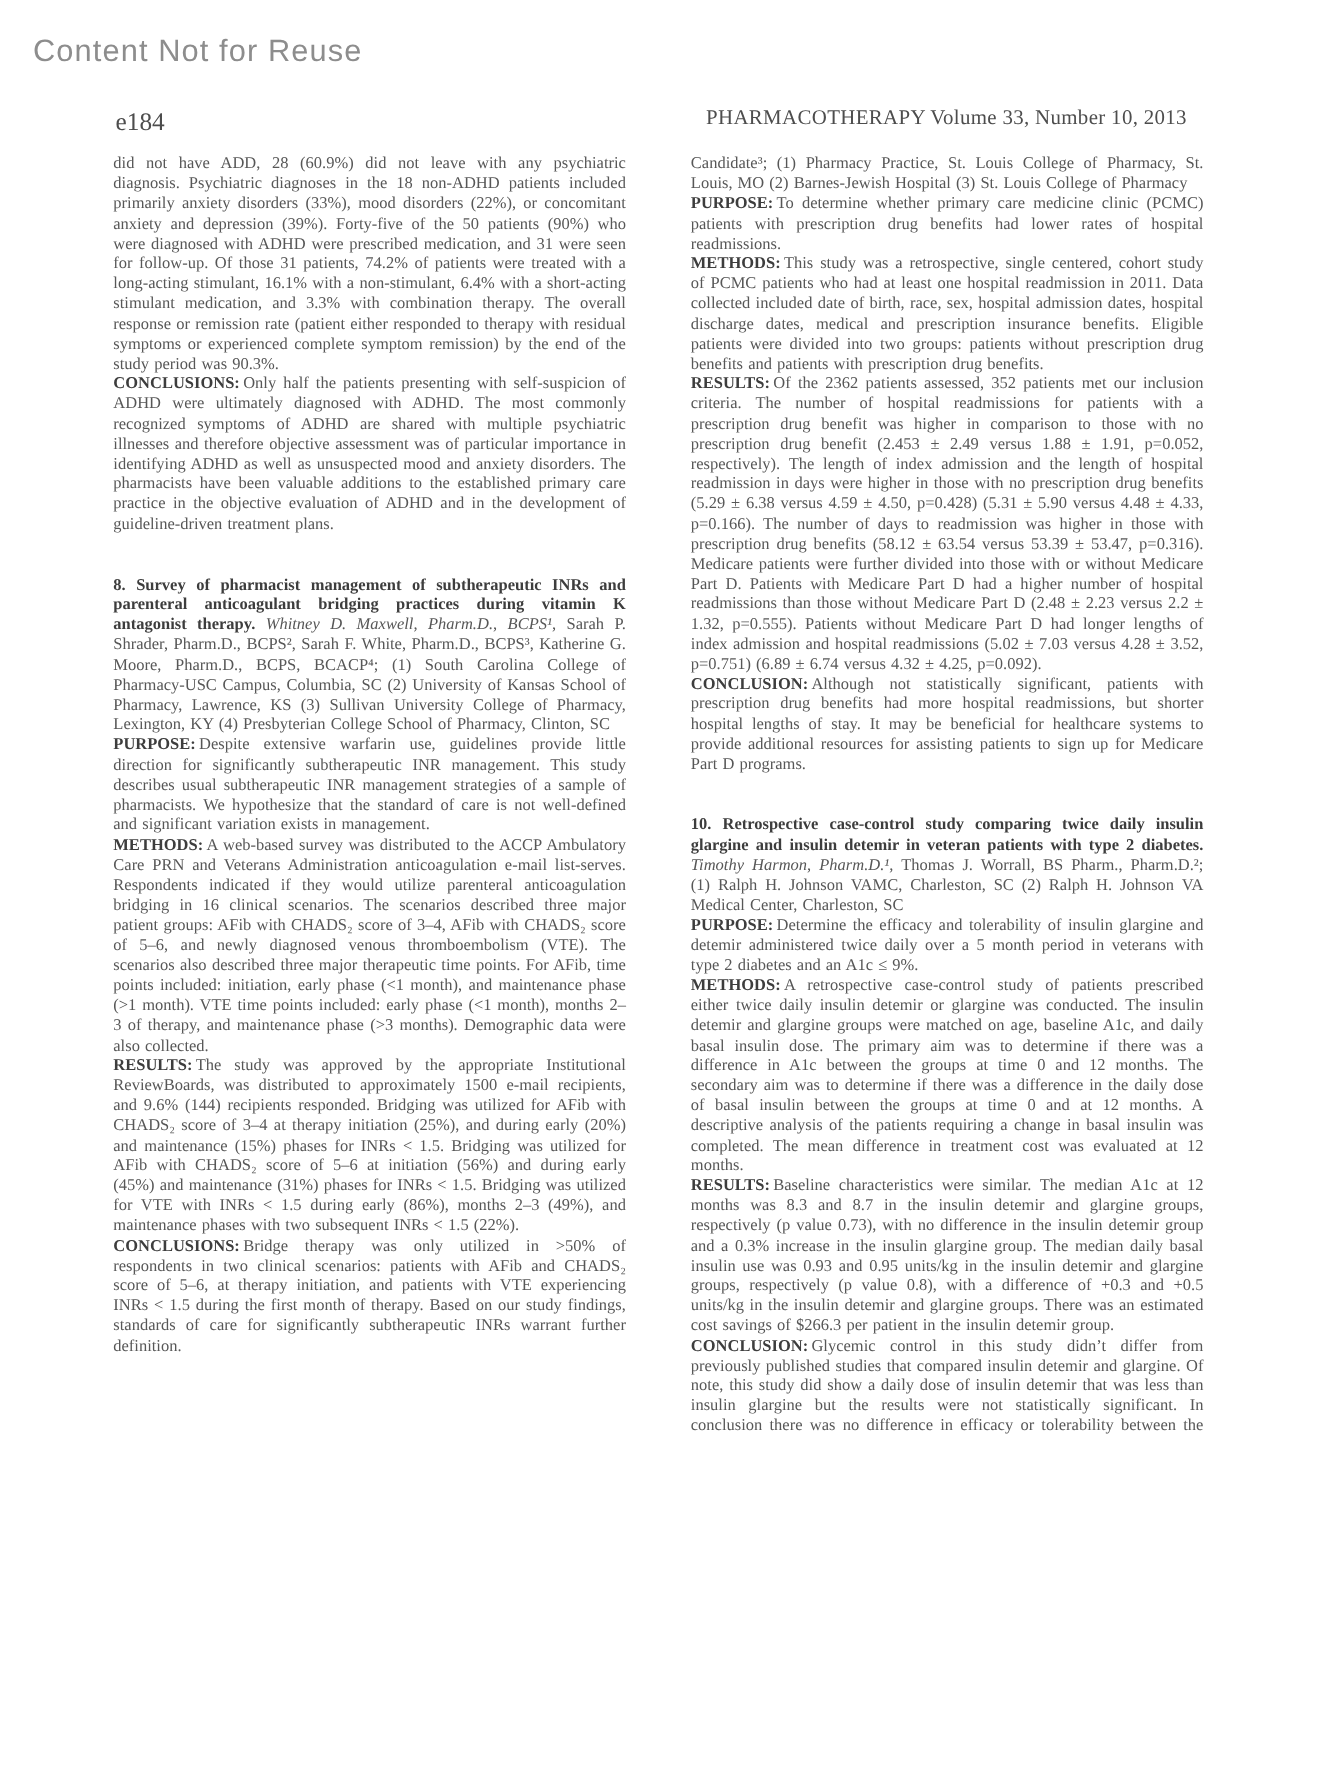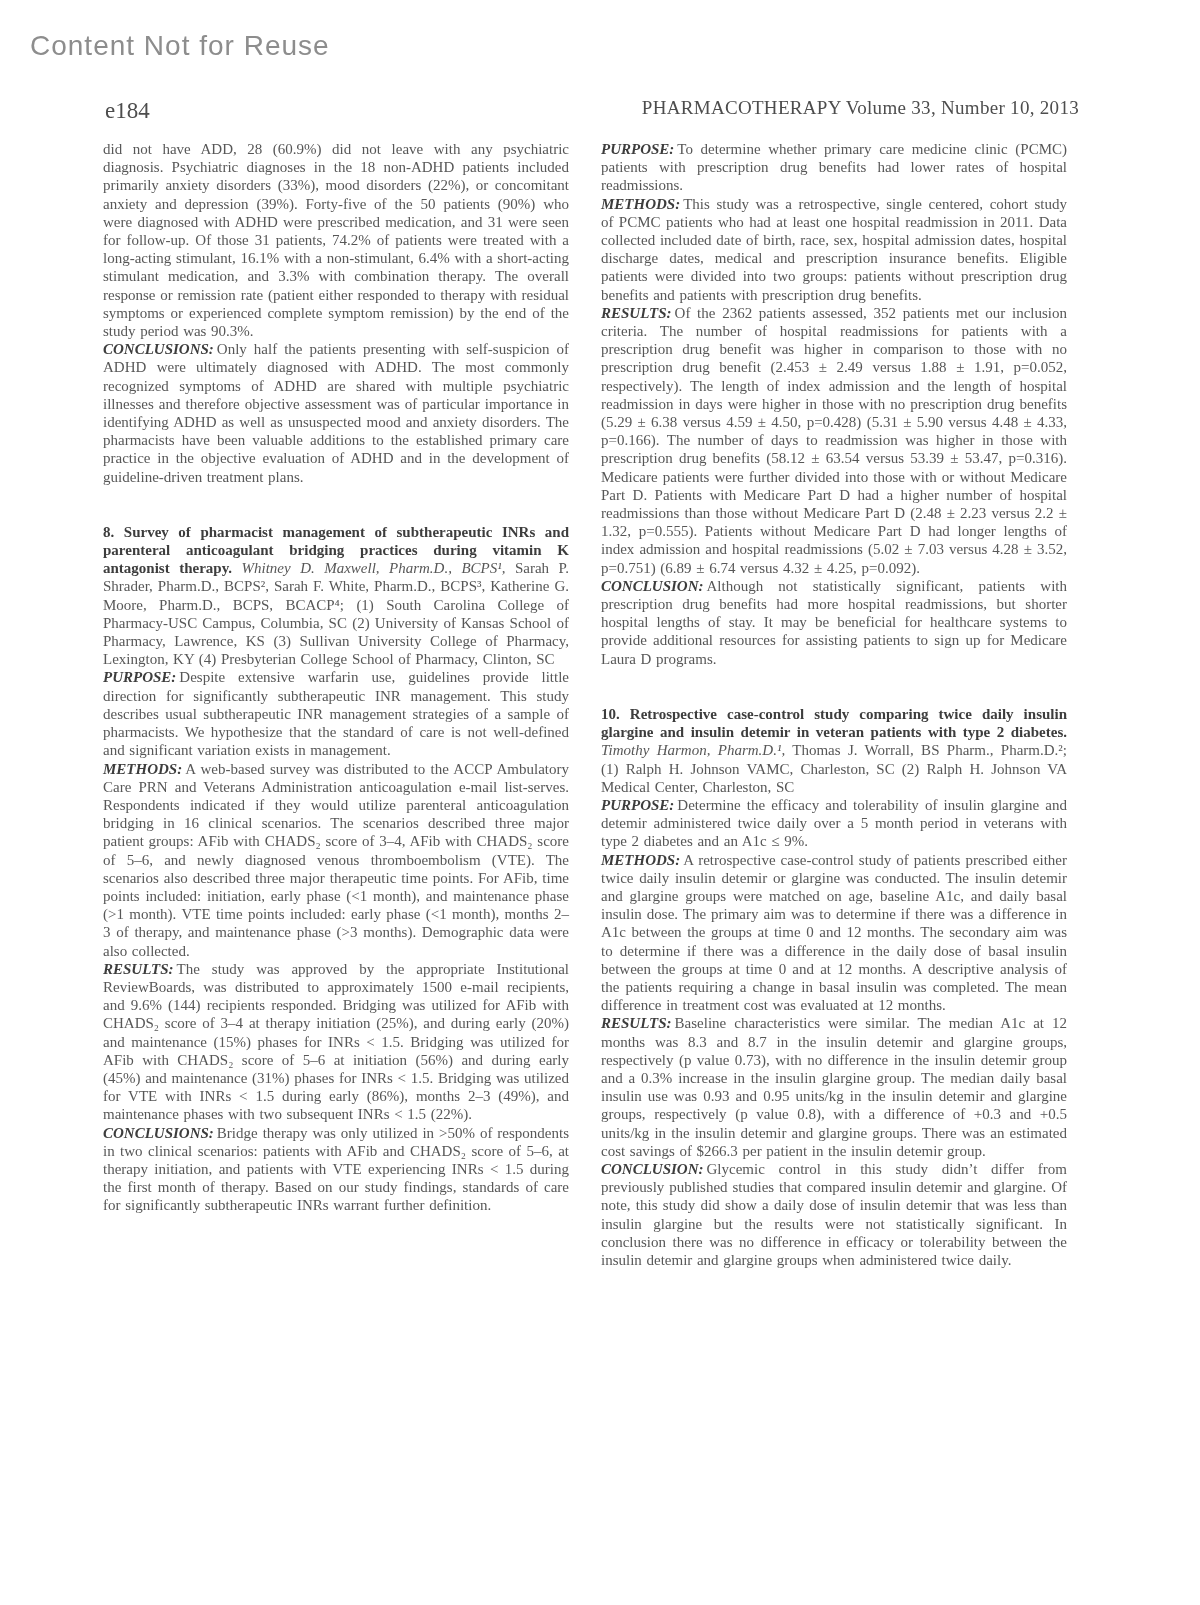--- a/index.html
+++ b/index.html
@@ -37,34 +37,34 @@
     display: block;
     text-align: right;
     font-size: 19px;
     letter-spacing: 0.3px;
   }
   .columns {
     position: absolute;
     top: 140px;
     left: 103px;
     display: flex;
-    gap: 32px;
+    gap: 59px;
   }
   .col {
     width: 466px;
     text-align: justify;
     font-size: 15px;
     line-height: 18.2px;
     color: #575757;
     word-spacing: 0.06em;
   }
   p.para { margin: 0; padding: 0; }
   .block-gap { margin-top: 37px !important; }
   .lbl, .abs-title { font-weight: bold; color: #3d3d3d; }
-  .lbl { margin-right: 3px; font-style: italic; }
+  .lbl { margin-right: 3px; }
   .auth-it { font-style: italic; margin-top: 33px; }
 </style>
 </head>
 <body>
 
 <div class="page">
 
   <div class="watermark">Content Not for Reuse</div>
 
   <div class="header">
@@ -85,28 +85,29 @@
 
       <p class="para"><b class="lbl">METHODS:</b><span>A web-based survey was distributed to the ACCP Ambulatory Care PRN and Veterans Administration anticoagulation e-mail list-serves. Respondents indicated if they would utilize parenteral anticoagulation bridging in 16 clinical scenarios. The scenarios described three major patient groups: AFib with CHADS₂ score of 3–4, AFib with CHADS₂ score of 5–6, and newly diagnosed venous thromboembolism (VTE). The scenarios also described three major therapeutic time points. For AFib, time points included: initiation, early phase (&lt;1 month), and maintenance phase (&gt;1 month). VTE time points included: early phase (&lt;1 month), months 2–3 of therapy, and maintenance phase (&gt;3 months). Demographic data were also collected.</span></p>
 
       <p class="para"><b class="lbl">RESULTS:</b><span>The study was approved by the appropriate Institutional ReviewBoards, was distributed to approximately 1500 e-mail recipients, and 9.6% (144) recipients responded. Bridging was utilized for AFib with CHADS₂ score of 3–4 at therapy initiation (25%), and during early (20%) and maintenance (15%) phases for INRs &lt; 1.5. Bridging was utilized for AFib with CHADS₂ score of 5–6 at initiation (56%) and during early (45%) and maintenance (31%) phases for INRs &lt; 1.5. Bridging was utilized for VTE with INRs &lt; 1.5 during early (86%), months 2–3 (49%), and maintenance phases with two subsequent INRs &lt; 1.5 (22%).</span></p>
 
       <p class="para"><b class="lbl">CONCLUSIONS:</b><span>Bridge therapy was only utilized in &gt;50% of respondents in two clinical scenarios: patients with AFib and CHADS₂ score of 5–6, at therapy initiation, and patients with VTE experiencing INRs &lt; 1.5 during the first month of therapy. Based on our study findings, standards of care for significantly subtherapeutic INRs warrant further definition.</span></p>
 
     </div>
 
     <div class="col">
+      <p class="para"><span>Candidate³;</span> <span>(1) Pharmacy Practice, St. Louis College of Pharmacy, St. Louis, MO (2) Barnes-Jewish Hospital (3) St. Louis College of Pharmacy</span></p>
 
       <p class="para"><b class="lbl">PURPOSE:</b><span>To determine whether primary care medicine clinic (PCMC) patients with prescription drug benefits had lower rates of hospital readmissions.</span></p>
 
       <p class="para"><b class="lbl">METHODS:</b><span>This study was a retrospective, single centered, cohort study of PCMC patients who had at least one hospital readmission in 2011. Data collected included date of birth, race, sex, hospital admission dates, hospital discharge dates, medical and prescription insurance benefits. Eligible patients were divided into two groups: patients without prescription drug benefits and patients with prescription drug benefits.</span></p>
 
       <p class="para"><b class="lbl">RESULTS:</b><span>Of the 2362 patients assessed, 352 patients met our inclusion criteria. The number of hospital readmissions for patients with a prescription drug benefit was higher in comparison to those with no prescription drug benefit (2.453 ± 2.49 versus 1.88 ± 1.91, p=0.052, respectively). The length of index admission and the length of hospital readmission in days were higher in those with no prescription drug benefits (5.29 ± 6.38 versus 4.59 ± 4.50, p=0.428) (5.31 ± 5.90 versus 4.48 ± 4.33, p=0.166). The number of days to readmission was higher in those with prescription drug benefits (58.12 ± 63.54 versus 53.39 ± 53.47, p=0.316). Medicare patients were further divided into those with or without Medicare Part D. Patients with Medicare Part D had a higher number of hospital readmissions than those without Medicare Part D (2.48 ± 2.23 versus 2.2 ± 1.32, p=0.555). Patients without Medicare Part D had longer lengths of index admission and hospital readmissions (5.02 ± 7.03 versus 4.28 ± 3.52, p=0.751) (6.89 ± 6.74 versus 4.32 ± 4.25, p=0.092).</span></p>
 
-      <p class="para"><b class="lbl">CONCLUSION:</b><span>Although not statistically significant, patients with prescription drug benefits had more hospital readmissions, but shorter hospital lengths of stay. It may be beneficial for healthcare systems to provide additional resources for assisting patients to sign up for Medicare Laura D programs.</span></p>
+      <p class="para"><b class="lbl">CONCLUSION:</b><span>Although not statistically significant, patients with prescription drug benefits had more hospital readmissions, but shorter hospital lengths of stay. It may be beneficial for healthcare systems to provide additional resources for assisting patients to sign up for Medicare Part D programs.</span></p>
 
       <p class="para block-gap"><b class="abs-title">10. Retrospective case-control study comparing twice daily insulin glargine and insulin detemir in veteran patients with type 2 diabetes.</b> <i class="auth-it">Timothy Harmon, Pharm.D.¹,</i> <span>Thomas J. Worrall, BS Pharm., Pharm.D.²;</span> <span>(1) Ralph H. Johnson VAMC, Charleston, SC (2) Ralph H. Johnson VA Medical Center, Charleston, SC</span></p>
 
       <p class="para"><b class="lbl">PURPOSE:</b><span>Determine the efficacy and tolerability of insulin glargine and detemir administered twice daily over a 5 month period in veterans with type 2 diabetes and an A1c ≤ 9%.</span></p>
 
       <p class="para"><b class="lbl">METHODS:</b><span>A retrospective case-control study of patients prescribed either twice daily insulin detemir or glargine was conducted. The insulin detemir and glargine groups were matched on age, baseline A1c, and daily basal insulin dose. The primary aim was to determine if there was a difference in A1c between the groups at time 0 and 12 months. The secondary aim was to determine if there was a difference in the daily dose of basal insulin between the groups at time 0 and at 12 months. A descriptive analysis of the patients requiring a change in basal insulin was completed. The mean difference in treatment cost was evaluated at 12 months.</span></p>
 
       <p class="para"><b class="lbl">RESULTS:</b><span>Baseline characteristics were similar. The median A1c at 12 months was 8.3 and 8.7 in the insulin detemir and glargine groups, respectively (p value 0.73), with no difference in the insulin detemir group and a 0.3% increase in the insulin glargine group. The median daily basal insulin use was 0.93 and 0.95 units/kg in the insulin detemir and glargine groups, respectively (p value 0.8), with a difference of +0.3 and +0.5 units/kg in the insulin detemir and glargine groups. There was an estimated cost savings of $266.3 per patient in the insulin detemir group.</span></p>
 
       <p class="para"><b class="lbl">CONCLUSION:</b><span>Glycemic control in this study didn’t differ from previously published studies that compared insulin detemir and glargine. Of note, this study did show a daily dose of insulin detemir that was less than insulin glargine but the results were not statistically significant. In conclusion there was no difference in efficacy or tolerability between the insulin detemir and glargine groups when administered twice daily.</span></p>

